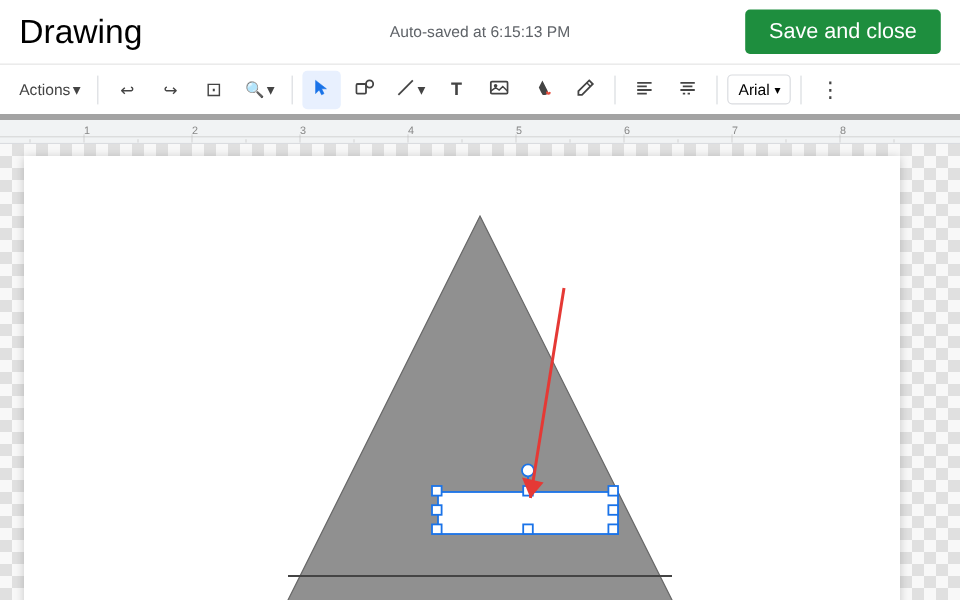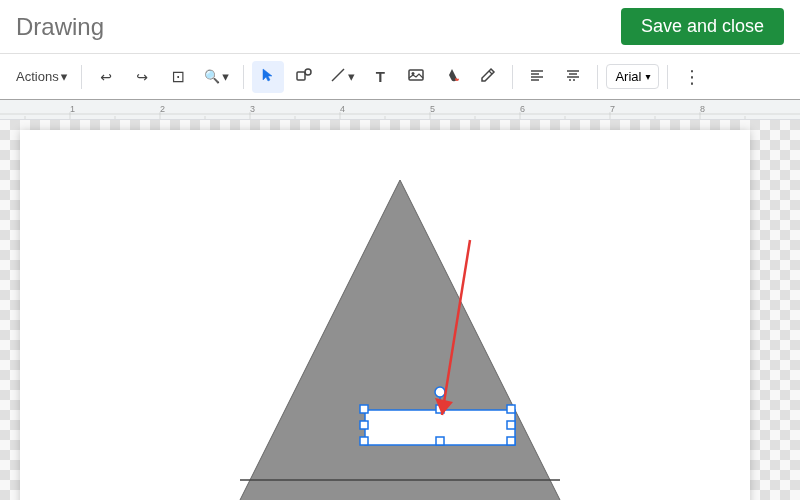--- a/index.html
+++ b/index.html
@@ -9,23 +9,23 @@
     #header {
       display: flex;
       align-items: center;
       justify-content: space-between;
       height: 54px;
       background: #fff;
       padding: 0 16px;
       border-bottom: 1px solid #e0e0e0;
     }
     #header-title {
-      font-size: 24px;
+      font-size: 28px;
       font-weight: 400;
-      color: #737373;
+      color: #000000;
     }
     #autosave-status {
       font-size: 13px;
       color: #5f6368;
       position: absolute;
       left: 50%;
       transform: translateX(-50%);
     }
     #save-close-btn {
       background: #1e8e3e;
@@ -39,21 +39,21 @@
       white-space: nowrap;
     }
 
     
     #toolbar {
       display: flex;
       align-items: center;
       height: 46px;
       background: #fff;
       padding: 0 10px;
-      border-bottom: 1px solid #a3a3a3;
+      border-bottom: 5px solid #a3a3a3;
       gap: 4px;
     }
     .toolbar-btn {
       display: flex;
       align-items: center;
       justify-content: center;
       width: 32px;
       height: 32px;
       border-radius: 4px;
       border: none;
@@ -136,20 +136,21 @@
     .paper {
       fill: white;
       filter: drop-shadow(0 1px 4px rgba(0,0,0,0.2));
     }
   </style>
 </head>
 <body>
 
 <div id="header">
   <span id="header-title">Drawing</span>
+  <span id="autosave-status">Auto-saved at 6:15:13 PM</span>
   <button id="save-close-btn">Save and close</button>
 </div>
 
 <div id="toolbar">
 
   <button class="toolbar-dropdown">
     <span>Actions</span>
     <span>▾</span>
   </button>
   <div class="toolbar-separator"></div>

